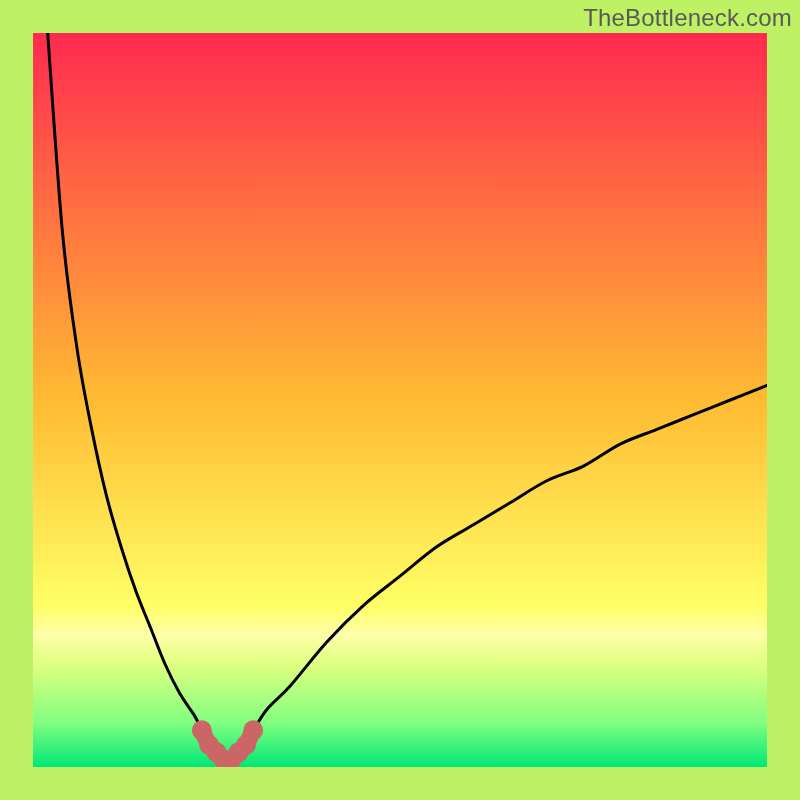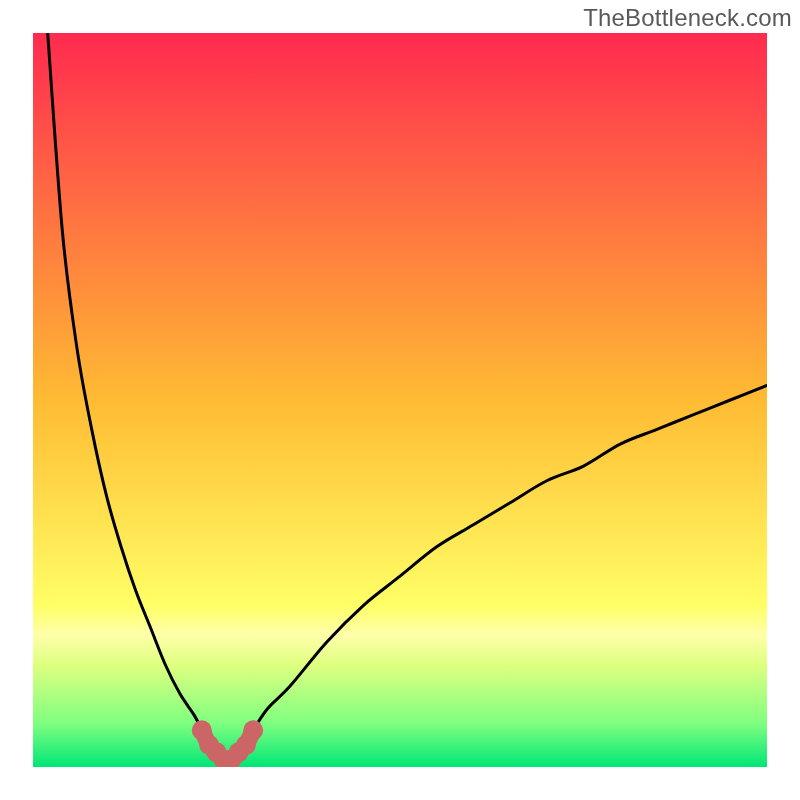--- a/index.html
+++ b/index.html
@@ -10,21 +10,21 @@
     overflow: hidden;
     background: #000;
     font-family: Arial, Helvetica, sans-serif;
   }
   .frame {
     position: absolute;
     top: 0;
     left: 0;
     width: 800px;
     height: 800px;
-    background: #ffffff;
+    background: #bef264;
   }
   .plot {
     position: absolute;
     top: 33px;
     left: 33px;
     width: 734px;
     height: 734px;
     overflow: hidden;
   }
   .watermark {

